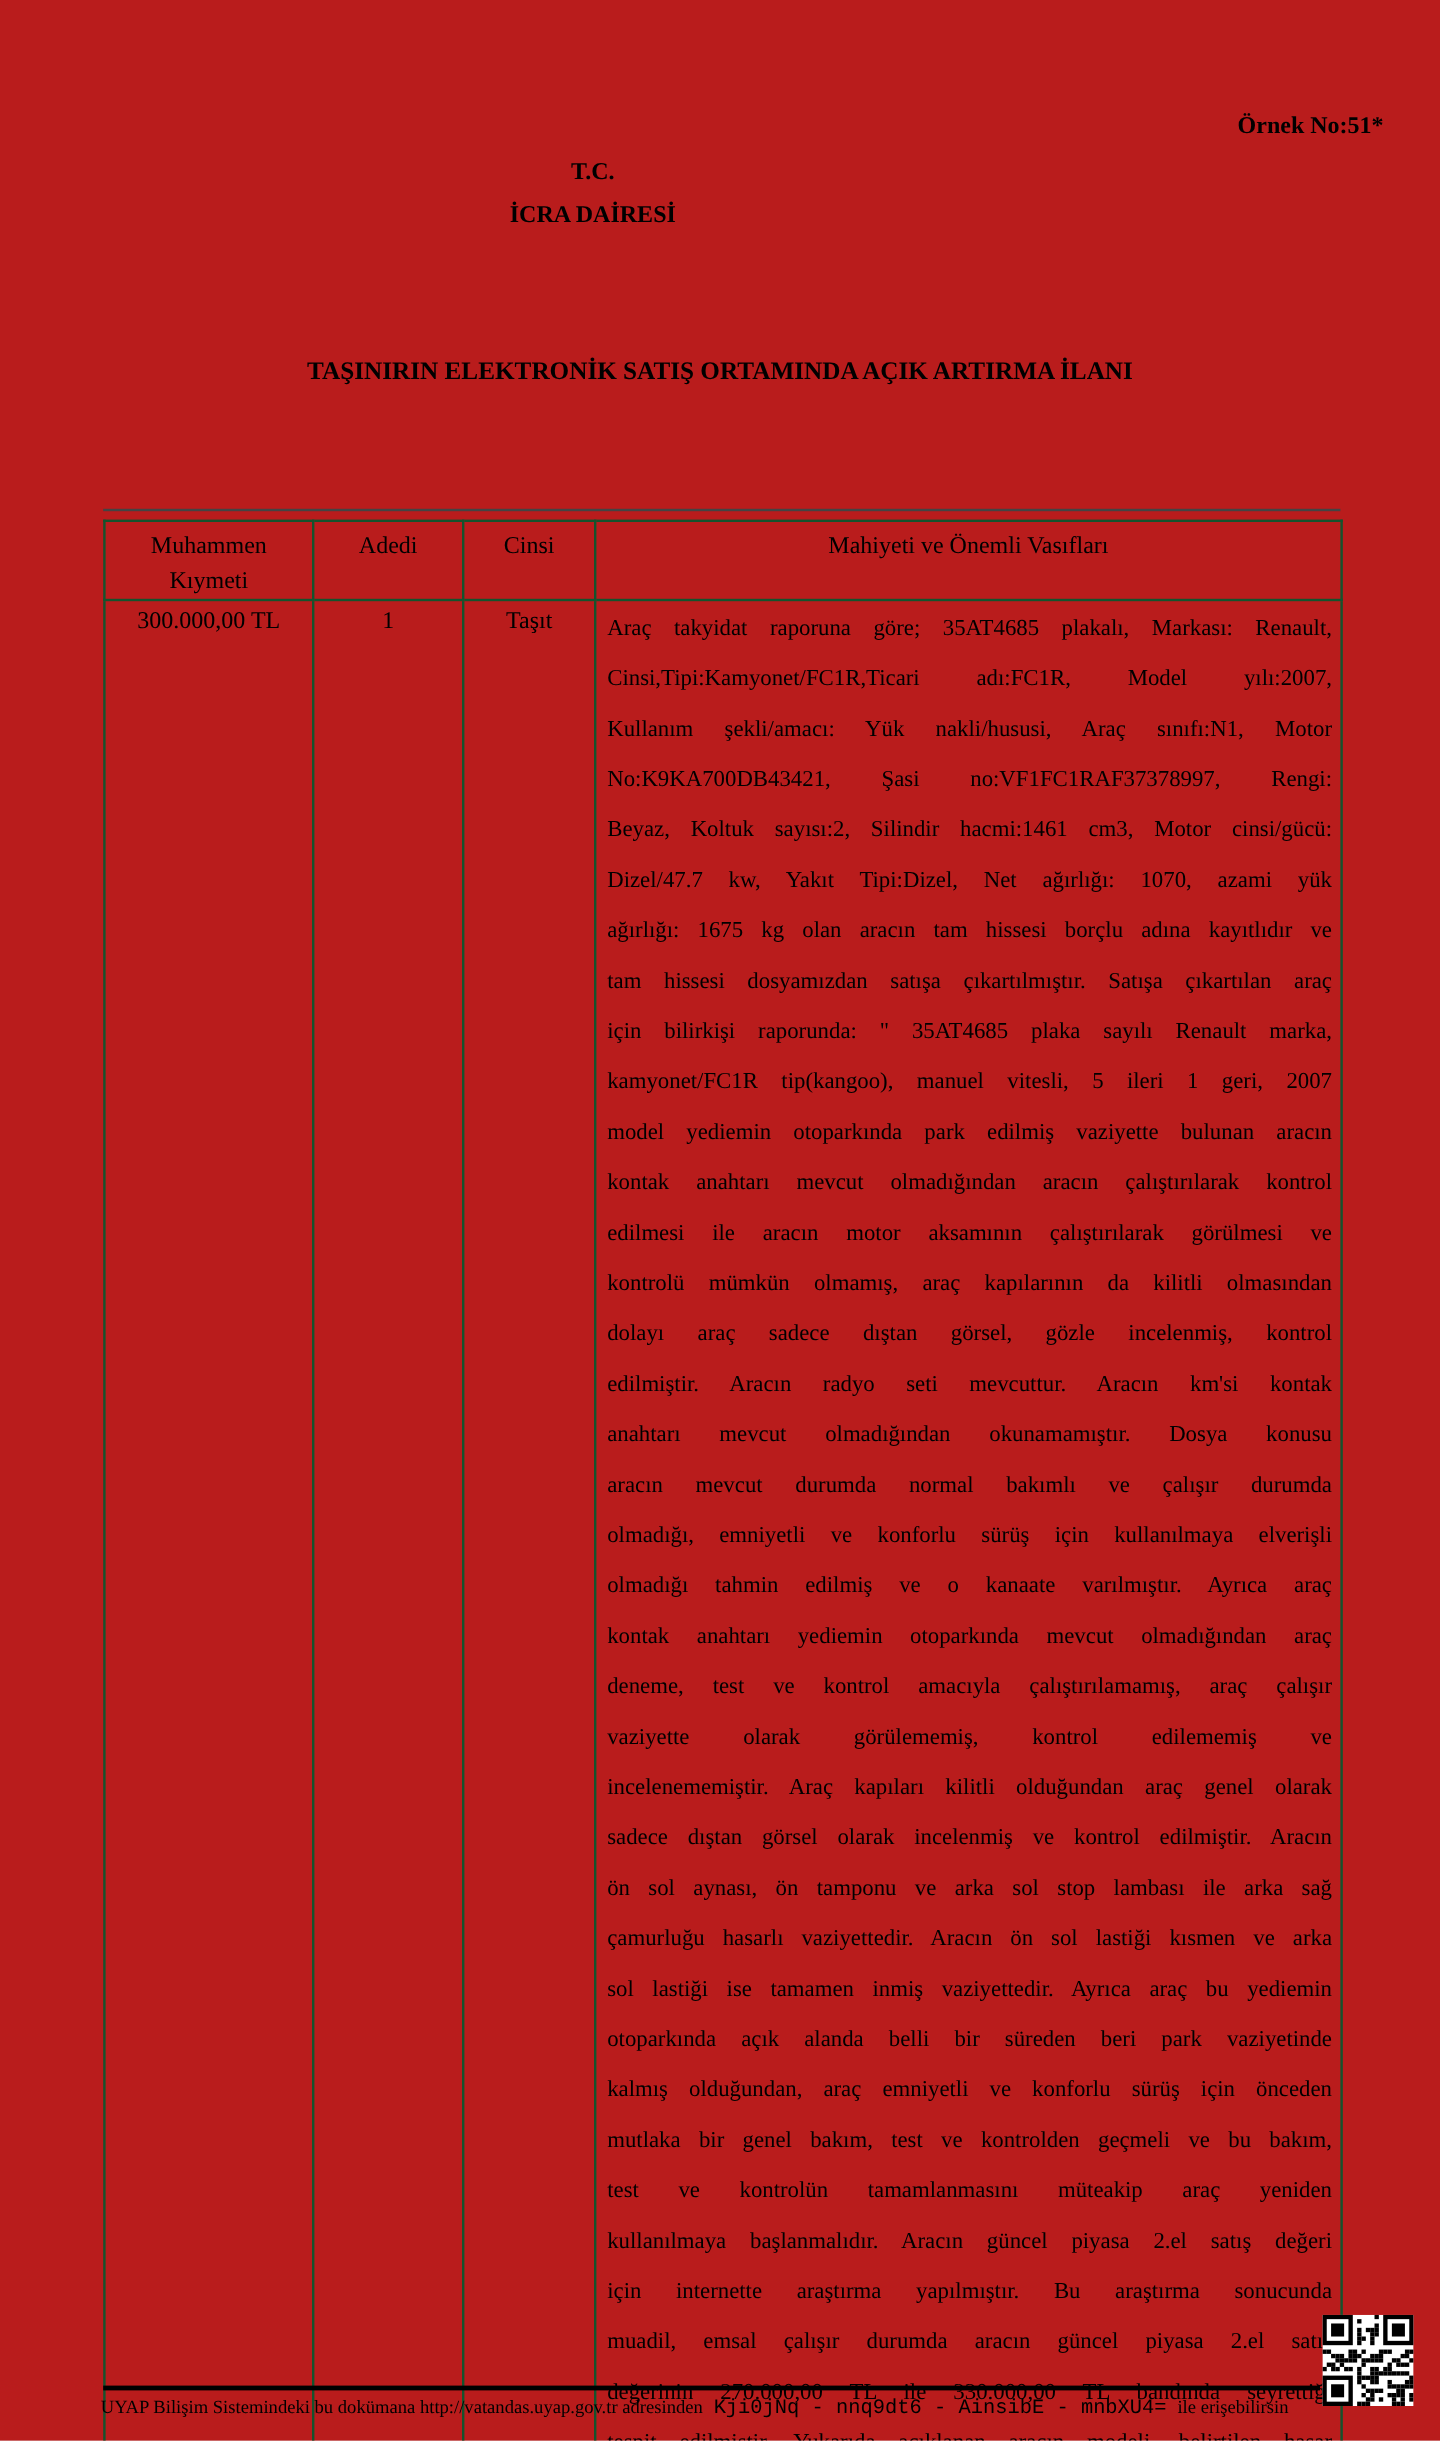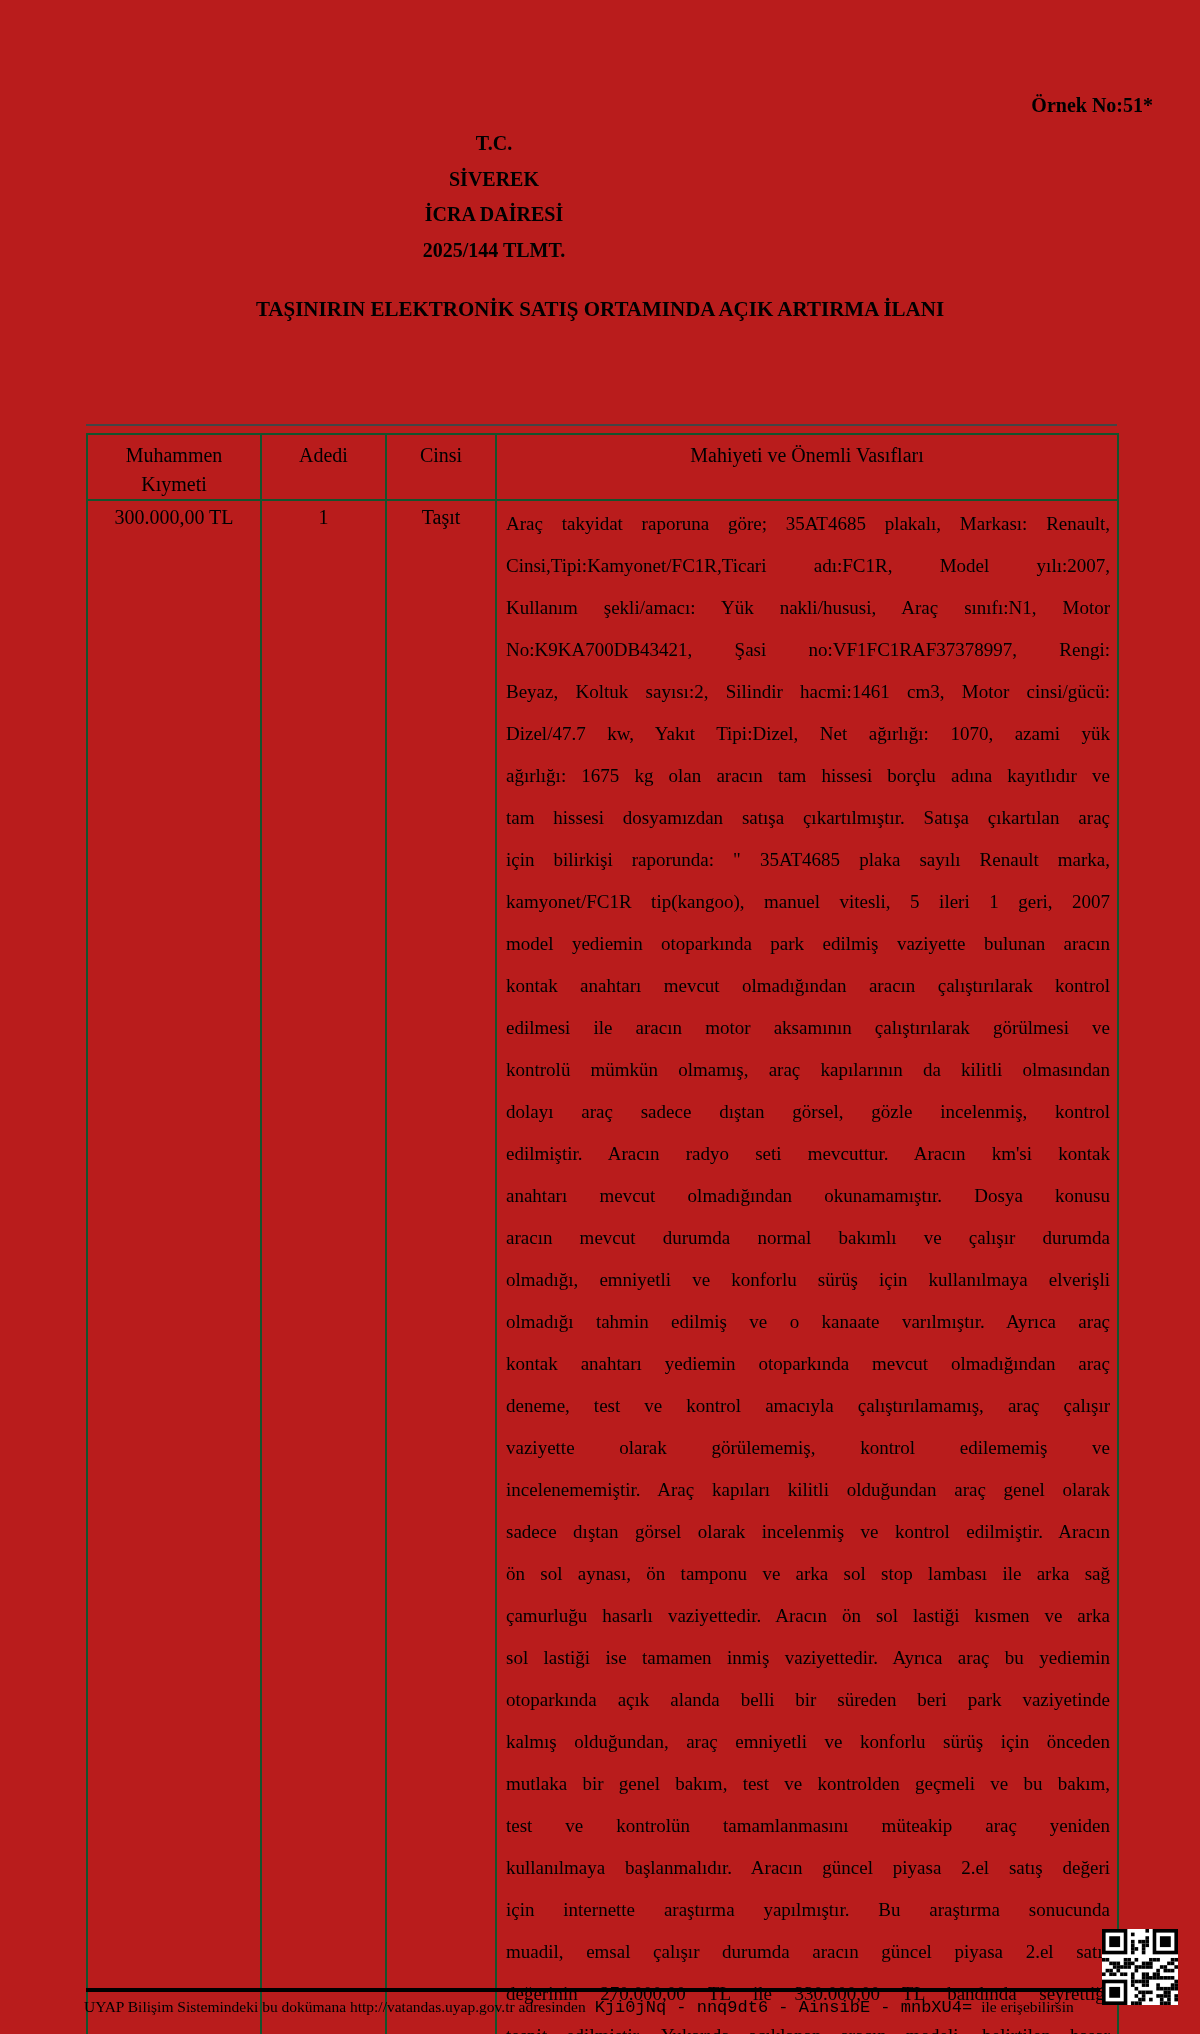--- a/index.html
+++ b/index.html
@@ -56,23 +56,21 @@
 </style>
 </head>
 <body>
 
 <div class="page">
 
   <div class="ornek">Örnek No:51*</div>
 
   <div class="court">
     <div>T.C.</div>
-    <div>SİVEREK</div>
     <div>İCRA DAİRESİ</div>
-    <div>2025/144 TLMT.</div>
   </div>
 
   <div class="doc-title">TAŞINIRIN ELEKTRONİK SATIŞ ORTAMINDA AÇIK ARTIRMA İLANI</div>
 
 
   <div class="tbl-topline"></div>
 
   <table class="tbl">
     <colgroup>
       <col style="width:174px">

